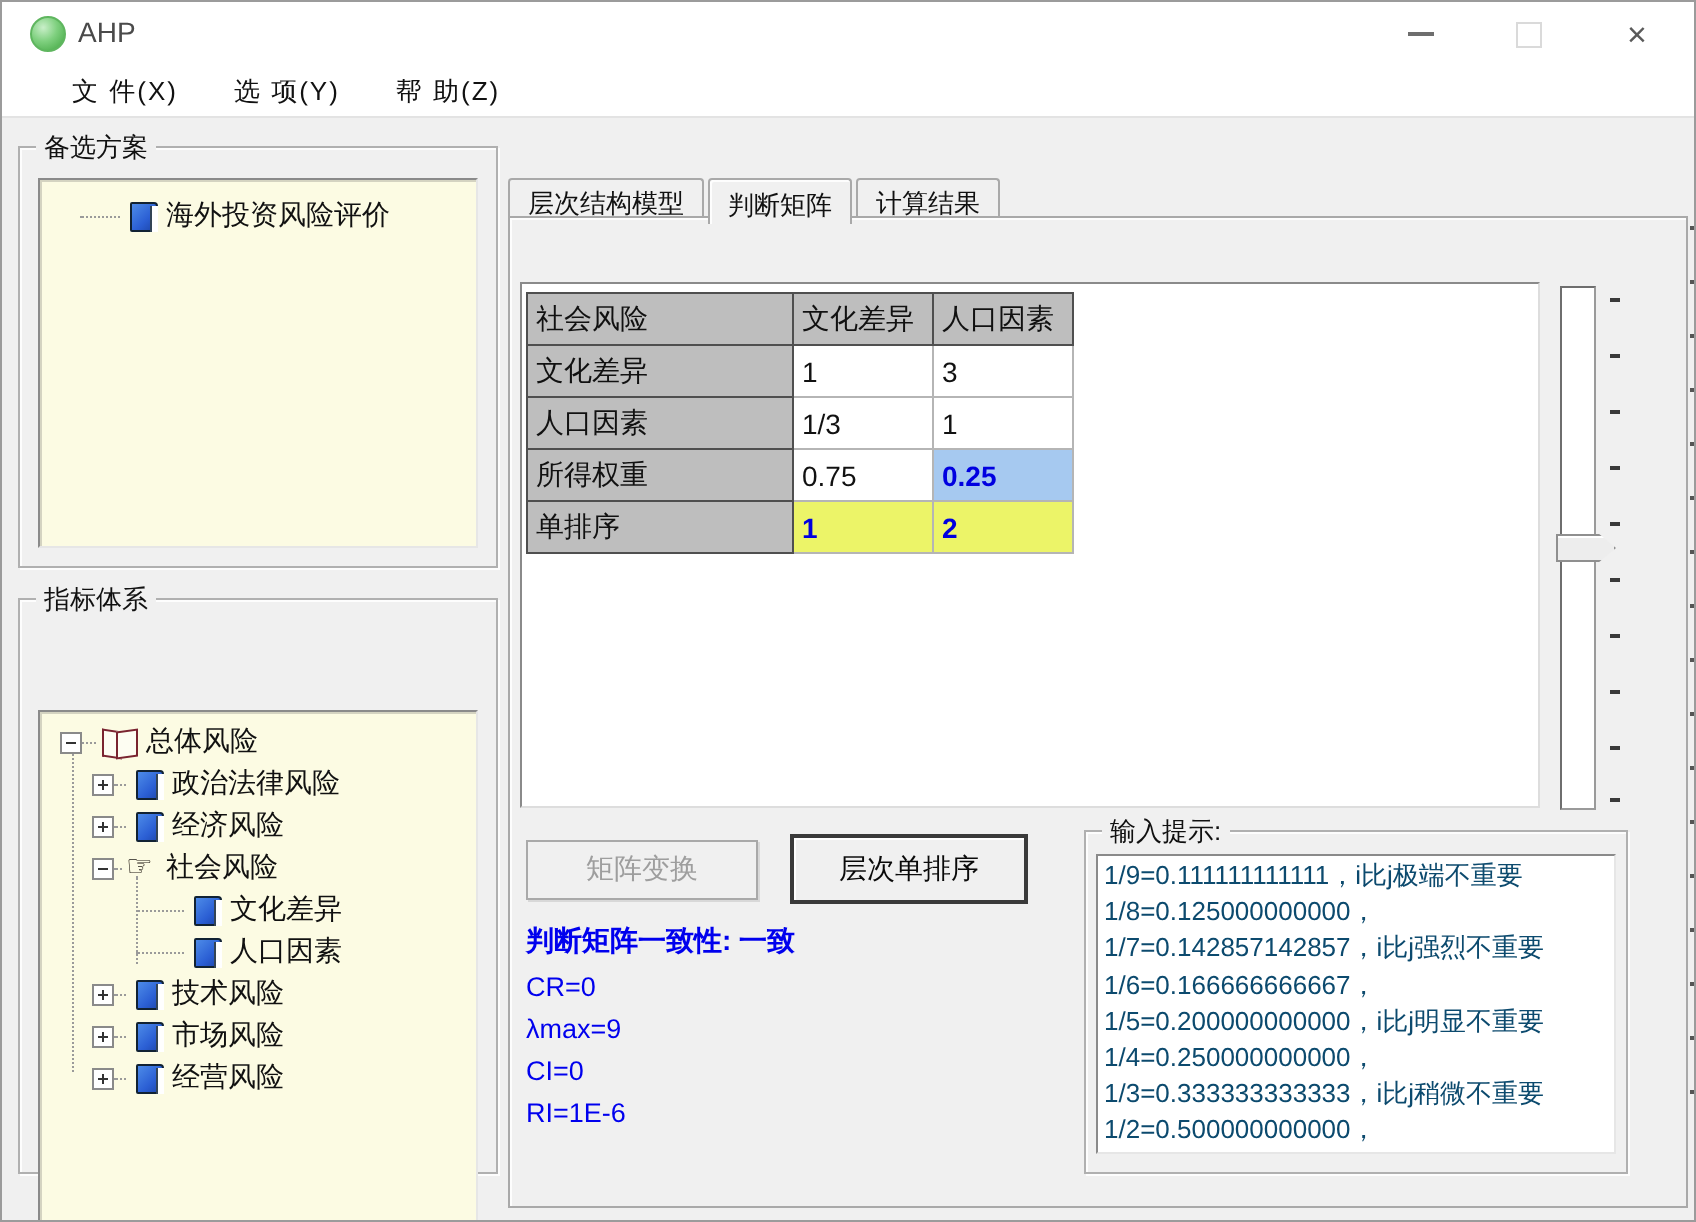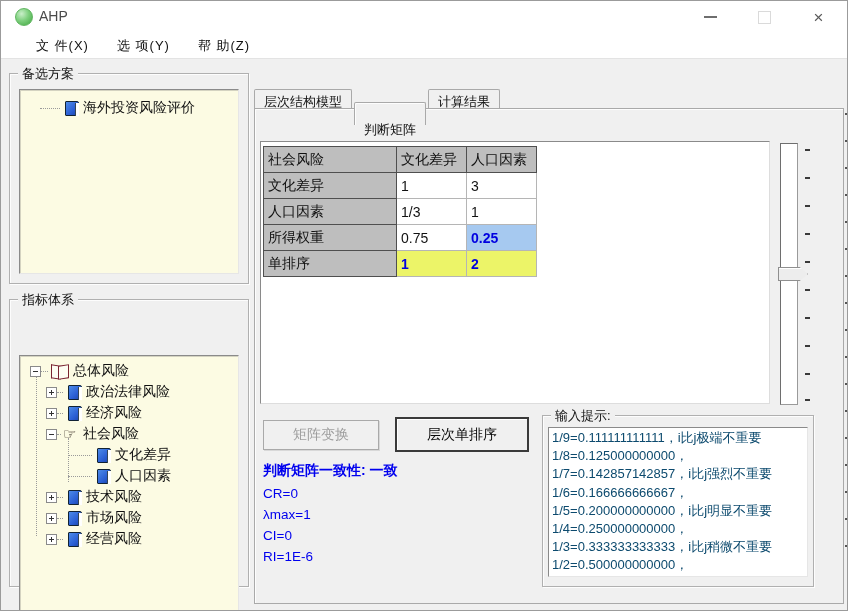--- a/index.html
+++ b/index.html
@@ -45,21 +45,21 @@
   .icon-book::after { content:""; position:absolute; right:-1px; top:1px; width:3px; height:13px; background:#FFF; border-left:1px solid #345; }
   .icon-openbook { width:18px; height:14px; position:relative; flex:0 0 18px; margin:0 4px 0 3px; }
   .icon-openbook::before, .icon-openbook::after { content:""; position:absolute; top:1px; width:9px; height:12px; background:#FDFDF2; border:1px solid #7A2430; }
   .icon-openbook::before { left:0; transform:skewY(8deg); border-right:none; }
   .icon-openbook::after { right:0; transform:skewY(-8deg); }
   .icon-hand { font-size:15px; color:#222; margin:0 3px 0 2px; line-height:1; flex:0 0 17px; text-shadow:0 0 0 #F7E9C6; }
 
   
   .tabstrip { position:absolute; left:253px; top:85px; height:22px; display:flex; }
   .tab { font-size:13px; color:#111; background:#F0F0F0; border:1px solid #A9A9A9; border-bottom:none; padding:3px 9px 2px 9px; margin-right:2px; border-radius:2px 2px 0 0; position:relative; top:3px; height:19px; }
-  .tab.active { top:16px; height:23px; padding-top:18px; z-index:5; box-shadow:inset 1px 1px 0 #FDFDFD; }
+  .tab.active { top:3px; height:23px; padding-top:4px; z-index:5; box-shadow:inset 1px 1px 0 #FDFDFD; }
   .tabpage { position:absolute; left:253px; top:107px; width:590px; height:496px; background:#F0F0F0; border:1px solid #A9A9A9; box-shadow:inset 1px 1px 0 #FDFDFD; }
 
   
   .grid { position:absolute; left:259px; top:140px; width:510px; height:263px; background:#FFF; border:1px solid #8A8A8A; border-right-color:#DDD; border-bottom-color:#DDD; }
   table.matrix { border-collapse:collapse; margin:4px 0 0 2px; table-layout:fixed; }
   .matrix th, .matrix td { height:26px; font-size:14px; font-weight:normal; text-align:left; padding:0 4px; overflow:hidden; white-space:nowrap; }
   .matrix th { background:#BEBEBE; border:1px solid #4F4F4F; color:#111; }
   .matrix td { background:#FFF; border:1px solid #B5B5B5; color:#111; }
   .matrix .c0 { width:133px; } .matrix .c1 { width:70px; } .matrix .c2 { width:70px; }
   .matrix td.blue { background:#A6C9F0; color:#0000E0; font-weight:bold; }
@@ -68,21 +68,21 @@
   
   .trackbar { position:absolute; left:774px; top:140px; width:38px; height:268px; }
   .tb-channel { position:absolute; left:5px; top:2px; width:18px; height:262px; background:#FFF; border:1px solid #9A9A9A; border-top-color:#6E6E6E; border-left-color:#6E6E6E; }
   .tb-thumb { position:absolute; left:3px; top:126px; width:30px; height:14px; background:#EDEDED; border:1px solid #8F8F8F;
               clip-path:polygon(0 0, 72% 0, 100% 50%, 72% 100%, 0 100%); box-shadow:inset 0 1px 0 #FFF; }
   .tb-tick { position:absolute; left:30px; width:5px; height:2px; background:#3A3A3A; }
 
   
   .btn { position:absolute; display:flex; align-items:center; justify-content:center; font-size:14px; background:#F0F0F0; }
   .btn-transform { left:262px; top:419px; width:116px; height:30px; border:1px solid #A9A9A9; color:#9E9E9E; box-shadow:1px 1px 0 #D8D8D8; }
-  .btn-rank { left:394px; top:416px; width:134px; height:35px; border:2px solid #3A3A3A; color:#0A0A0A; box-shadow:inset 1px 1px 0 #FFF; }
+  .btn-rank { left:394px; top:416px; width:119px; height:35px; border:2px solid #3A3A3A; color:#0A0A0A; box-shadow:inset 1px 1px 0 #FFF; }
 
   
   .consistency { position:absolute; left:262px; top:461px; color:#0000EE; font-size:14px; }
   .consistency .head { font-weight:bold; margin-bottom:3px; }
   .consistency .ln { font-size:13.5px; line-height:21px; }
 
   
   .grp-hints { left:541px; top:414px; width:272px; height:172px; position:absolute; border:1px solid #B0B0B0; box-shadow:1px 1px 0 #FDFDFD inset, 1px 1px 0 #FDFDFD; }
   .hintbox { position:absolute; left:5px; top:11px; width:260px; height:150px; background:#FFF; border:1px solid #8A8A8A; border-right-color:#E6E6E6; border-bottom-color:#E6E6E6; padding:1px 3px; overflow:hidden; }
   .hintline { font-size:13px; line-height:18.2px; color:#0c4a6e; white-space:nowrap; }
@@ -241,21 +241,21 @@
     <i class="tb-tick" style="top:232px"></i>
     <i class="tb-tick" style="top:258px"></i>
   </div>
 
   <div class="btn btn-transform">矩阵变换</div>
   <div class="btn btn-rank">层次单排序</div>
 
   <div class="consistency">
     <div class="head">判断矩阵一致性: 一致</div>
     <div class="ln">CR=0</div>
-    <div class="ln">λmax=1</div>
+    <div class="ln">λmax=9</div>
     <div class="ln">CI=0</div>
     <div class="ln">RI=1E-6</div>
   </div>
 
   <div class="grp-hints">
     <span class="group-label">输入提示:</span>
     <div class="hintbox">
       <div class="hintline">1/9=0.111111111111，i比j极端不重要</div>
       <div class="hintline">1/8=0.125000000000，</div>
       <div class="hintline">1/7=0.142857142857，i比j强烈不重要</div>

